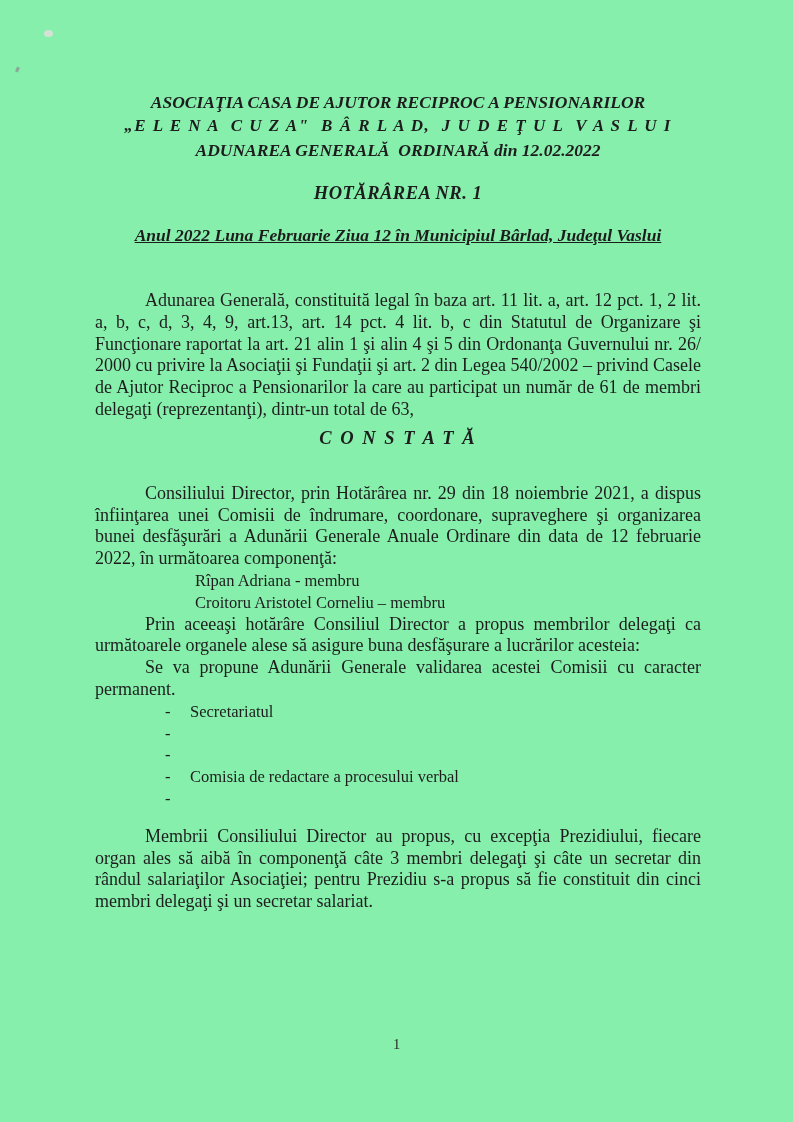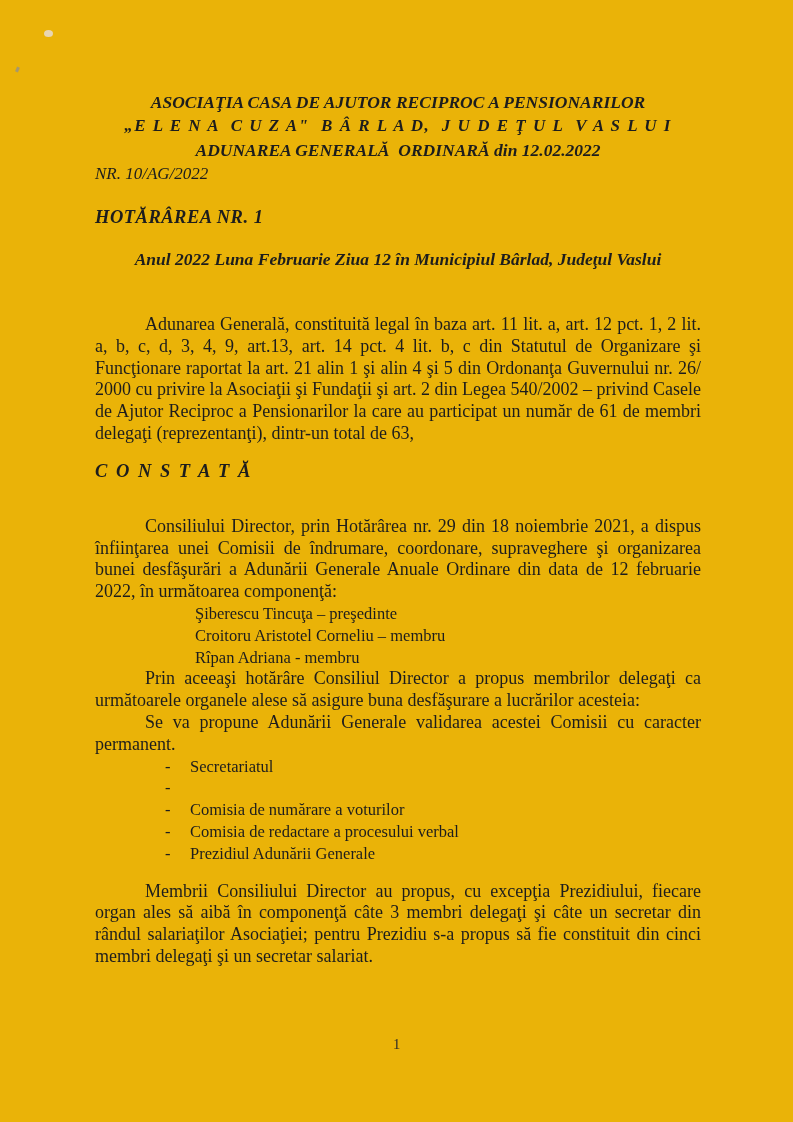--- a/index.html
+++ b/index.html
@@ -12,21 +12,21 @@
     width: 793px;
     height: 1122px;
     position: relative;
     overflow: hidden;
     font-family: "Liberation Serif", serif;
     color: #1d1d1d;
   }
   .page {
     position: absolute;
     inset: 0;
-    background: #eab308;
+    background: #86efac;
   }
   
   .artifact-smudge {
     position: absolute;
     left: 44px;
     top: 30px;
     width: 9px;
     height: 7px;
     background: #e7dede;
     border-radius: 50%;
@@ -62,48 +62,50 @@
     font-weight: bold;
   }
   .doc-number {
     font-style: italic;
     font-size: 17px;
     line-height: 24px;
     text-align: left;
   }
   .doc-title {
     margin-top: 20px;
-    text-align: left;
+    text-align: center;
     font-style: italic;
     font-weight: bold;
     font-size: 18.5px;
     line-height: 23px;
     letter-spacing: 0.5px;
   }
   .doc-subtitle {
     margin-top: 19px;
     text-align: center;
     font-style: italic;
     font-weight: bold;
     font-size: 17.5px;
     line-height: 23px;
+    text-decoration: underline;
   }
   .para {
     margin: 0;
     text-align: justify;
     font-size: 18px;
     line-height: 21.8px;
     text-indent: 50px;
   }
   .para-first {
     margin-top: 43px;
   }
   .constata {
-    margin-top: 15px;
+    margin-top: 6px;
     margin-bottom: 33px;
+    text-align: center;
     font-style: italic;
     font-weight: bold;
     font-size: 18.5px;
     line-height: 23px;
     letter-spacing: 2px;
     white-space: pre-wrap;
   }
   .committee {
     list-style: none;
     margin: 0;
@@ -143,59 +145,55 @@
 
 <div class="page">
   <div class="artifact-smudge"></div>
   <div class="artifact-tick"></div>
 
   <div class="content">
 
     <div class="hdr">ASOCIAŢIA CASA DE AJUTOR RECIPROC A PENSIONARILOR</div>
     <div class="hdr hdr-spaced">„E L E N A  C U Z A"  B Â R L A D,  J U D E Ţ U L  V A S L U I</div>
     <div class="hdr">ADUNAREA GENERALĂ  ORDINARĂ din 12.02.2022</div>
-    <div class="doc-number">NR. 10/AG/2022</div>
 
     <div class="doc-title">HOTĂRÂREA NR. 1</div>
     <div class="doc-subtitle">Anul 2022 Luna Februarie  Ziua 12  în Municipiul Bârlad, Judeţul Vaslui</div>
 
     <p class="para para-first">Adunarea Generală, constituită legal în baza art. 11 lit. a, art. 12 pct. 1, 2 lit. a, b, c, d, 3, 4, 9, art.13, art. 14 pct. 4 lit. b, c din Statutul de Organizare şi Funcţionare raportat la art. 21 alin 1 şi alin 4 şi 5 din Ordonanţa Guvernului nr. 26/ 2000 cu privire la Asociaţii şi Fundaţii şi art. 2 din Legea 540/2002 – privind Casele de Ajutor Reciproc a Pensionarilor la care au participat un număr de 61 de membri delegaţi (reprezentanţi), dintr-un total de 63,</p>
 
     <div class="constata">C O N S T A T Ă</div>
 
     <p class="para">Consiliului Director, prin Hotărârea nr. 29 din 18 noiembrie 2021, a dispus înfiinţarea unei Comisii de îndrumare, coordonare, supraveghere şi organizarea bunei desfăşurări a Adunării Generale Anuale Ordinare din data de 12 februarie 2022, în următoarea componenţă:</p>
 
     <ul class="committee">
-      <li>Şiberescu Tincuţa – preşedinte</li>
+      <li>Rîpan Adriana  - membru</li>
       <li>Croitoru Aristotel Corneliu – membru</li>
-      <li>Rîpan Adriana  - membru</li>
     </ul>
 
     <p class="para">Prin aceeaşi hotărâre Consiliul Director a propus membrilor delegaţi ca următoarele organele alese să asigure buna desfăşurare a lucrărilor acesteia:</p>
     <p class="para">Se va propune Adunării Generale validarea acestei Comisii cu caracter permanent.</p>
 
     <ul class="org-list">
       <li>
         <span class="dash">-</span>
         <span>Secretariatul</span>
       </li>
       <li>
         <span class="dash">-</span>
       </li>
       <li>
         <span class="dash">-</span>
-        <span>Comisia de numărare a voturilor</span>
       </li>
       <li>
         <span class="dash">-</span>
         <span>Comisia de redactare a procesului verbal</span>
       </li>
       <li>
         <span class="dash">-</span>
-        <span>Prezidiul Adunării Generale</span>
       </li>
     </ul>
 
     <p class="para para-last">Membrii Consiliului Director au propus, cu excepţia Prezidiului, fiecare organ ales să aibă în componenţă câte 3 membri delegaţi şi câte un secretar din rândul salariaţilor Asociaţiei; pentru Prezidiu s-a propus să fie constituit din cinci membri delegaţi şi un secretar salariat.</p>
 
   </div>
 
   <div class="page-number">1</div>
 </div>
 

